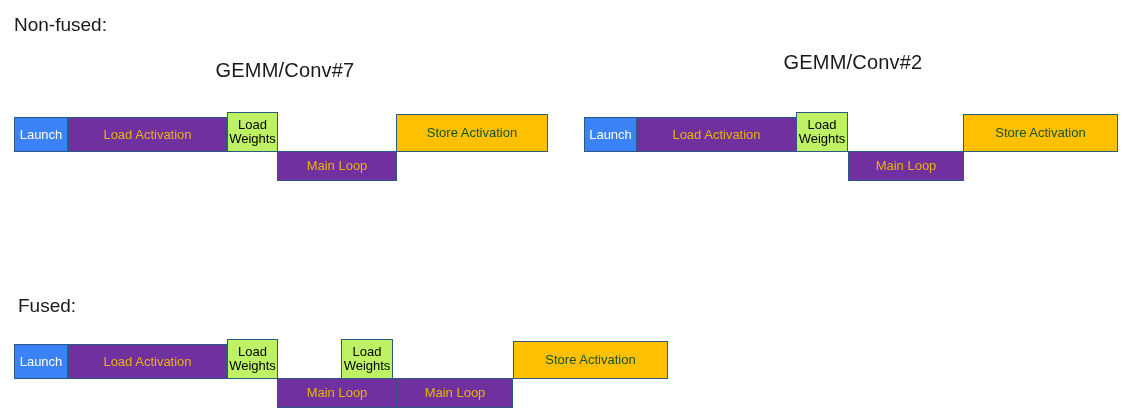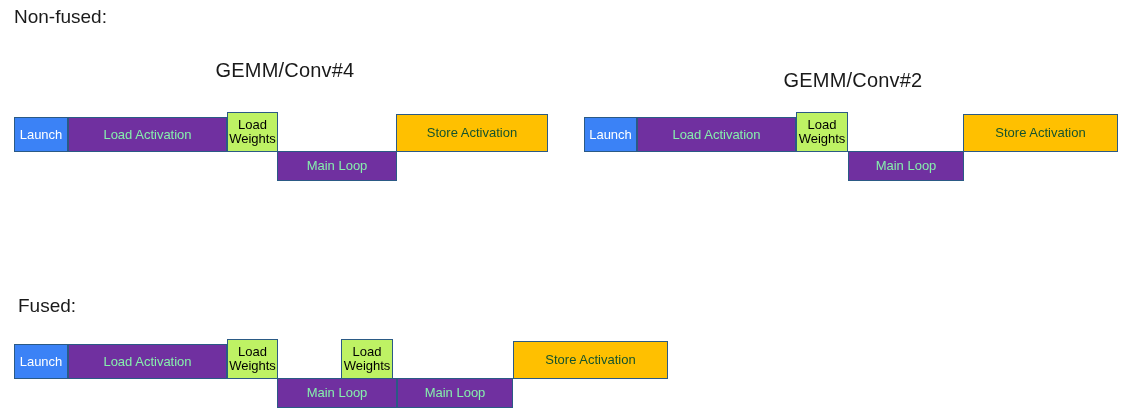--- a/index.html
+++ b/index.html
@@ -47,52 +47,52 @@
     font-size: 13px;
     line-height: 14px;
     overflow: hidden;
   }
   .blk span {
     display: block;
     padding: 0 2px;
     white-space: pre-line;
   }
   .blk.launch   { background: #3b82f6; color: #ffffff; font-size: 13px; }
-  .blk.purple   { background: #7030A0; color: #86efac; }
+  .blk.purple   { background: #7030A0; color: #eab308; }
   .blk.yellow   { background: #bef264; color: #000000; font-size: 13px; }
   .blk.orange   { background: #FFC000; color: #14532d; }
 </style>
 </head>
 <body>
 
 <div class="canvas">
 
-  <div class="section-label" id="lbl-nonfused" style="left: 14px; top: 6px;">Non-fused:</div>
+  <div class="section-label" id="lbl-nonfused" style="left: 14px; top: 14px;">Non-fused:</div>
 
   <div class="section-label" id="lbl-fused" style="left: 18px; top: 295px;">Fused:</div>
 
   <div id="layers">
-      <div class="group-title" style="left: 205px; top: 58px; width: 160px;">GEMM/Conv#4</div>
+      <div class="group-title" style="left: 205px; top: 58px; width: 160px;">GEMM/Conv#7</div>
       <div class="blk launch" style="left: 14px; top: 117px; width: 54px; height: 35px;">
         <span>Launch</span>
       </div>
       <div class="blk purple" style="left: 68px; top: 117px; width: 159px; height: 35px;">
         <span>Load Activation</span>
       </div>
       <div class="blk yellow" style="left: 227px; top: 112px; width: 51px; height: 40px;">
         <span>Load
 Weights</span>
       </div>
       <div class="blk orange" style="left: 396px; top: 114px; width: 152px; height: 38px;">
         <span>Store Activation</span>
       </div>
       <div class="blk purple" style="left: 277px; top: 151px; width: 120px; height: 30px;">
         <span>Main Loop</span>
       </div>
-      <div class="group-title" style="left: 770px; top: 68px; width: 166px;">GEMM/Conv#2</div>
+      <div class="group-title" style="left: 770px; top: 50px; width: 166px;">GEMM/Conv#2</div>
       <div class="blk launch" style="left: 584px; top: 117px; width: 53px; height: 35px;">
         <span>Launch</span>
       </div>
       <div class="blk purple" style="left: 637px; top: 117px; width: 159px; height: 35px;">
         <span>Load Activation</span>
       </div>
       <div class="blk yellow" style="left: 796px; top: 112px; width: 52px; height: 40px;">
         <span>Load
 Weights</span>
       </div>

